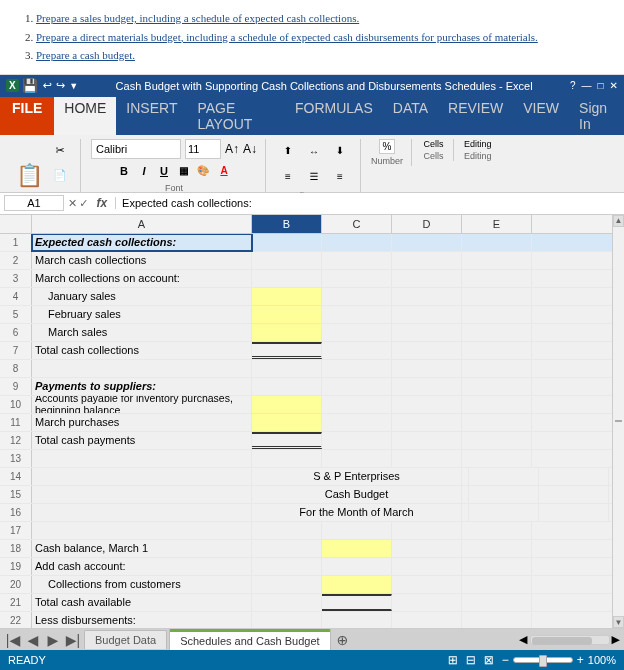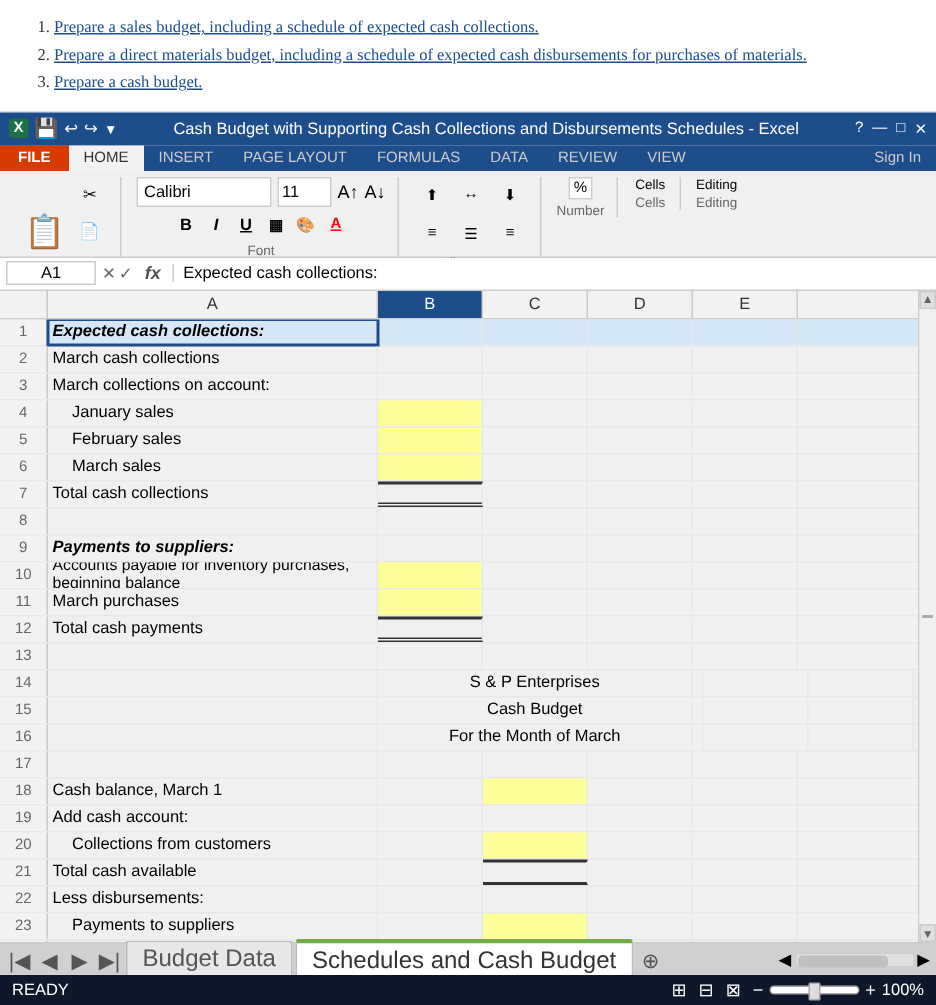--- a/index.html
+++ b/index.html
@@ -27,21 +27,21 @@
       padding: 2px 6px;
       font-size: 11px;
       height: 22px;
     }
     .title-bar-left { display: flex; align-items: center; gap: 4px; }
     .title-bar-controls { display: flex; gap: 6px; font-size: 10px; }
     .title-bar-controls span { cursor: pointer; }
     .ribbon-tabs { display: flex; background: #1e4d8c; }
     .ribbon-tab {
       padding: 3px 10px;
-      font-size: 10px;
+      font-size: 14px;
       color: #ccc;
       cursor: pointer;
     }
     .ribbon-tab.active { background: #f2f2f2; color: #333; }
     .ribbon-tab.file-tab { background: #d83b01; color: white; padding: 3px 12px; font-weight: bold; }
 
     .ribbon-content { display: flex; padding: 4px 6px; gap: 2px; align-items: flex-start; border-bottom: 1px solid #ccc; }
     .ribbon-group { display: flex; flex-direction: column; align-items: center; border-right: 1px solid #ccc; padding: 0 8px; min-width: 40px; }
     .ribbon-group-label { font-size: 9px; color: #666; margin-top: 2px; }
     .ribbon-group-content { display: flex; align-items: center; gap: 2px; }
@@ -136,32 +136,32 @@
     .sheet-tabs {
       display: flex; align-items: center;
       background: #d0d0d0; border-top: 1px solid #ccc;
       height: 22px; padding: 0 4px; gap: 2px;
     }
     .tab-nav { 
       font-size: 14px; color: #555; cursor: pointer; 
       width: 18px; height: 18px; display: flex; align-items: center; justify-content: center;
     }
     .sheet-tab {
-      padding: 3px 10px; font-size: 16px; cursor: pointer;
+      padding: 3px 10px; font-size: 11px; cursor: pointer;
       border: 1px solid #bbb; border-bottom: none; background: #e8e8e8;
       color: #555; border-radius: 2px 2px 0 0;
     }
     .sheet-tab.active { background: white; color: #333; font-weight: normal; border-bottom: 1px solid white; }
     .sheet-tab.active-green { background: white; color: #333; border-top: 3px solid #70ad47; }
     .tab-add { font-size: 14px; color: #555; cursor: pointer; margin-left: 4px; }
 
     
     .status-bar {
       display: flex; align-items: center; justify-content: space-between;
-      background: #0f172a; color: white; height: 20px; padding: 0 8px;
+      background: #0369a1; color: white; height: 20px; padding: 0 8px;
       font-size: 11px;
     }
     .status-bar-right { display: flex; align-items: center; gap: 8px; }
     .zoom-controls { display: flex; align-items: center; gap: 4px; }
 
     
     .scroll-v {
       width: 12px; background: #f0f0f0; border-left: 1px solid #ccc;
       display: flex; flex-direction: column;
     }

